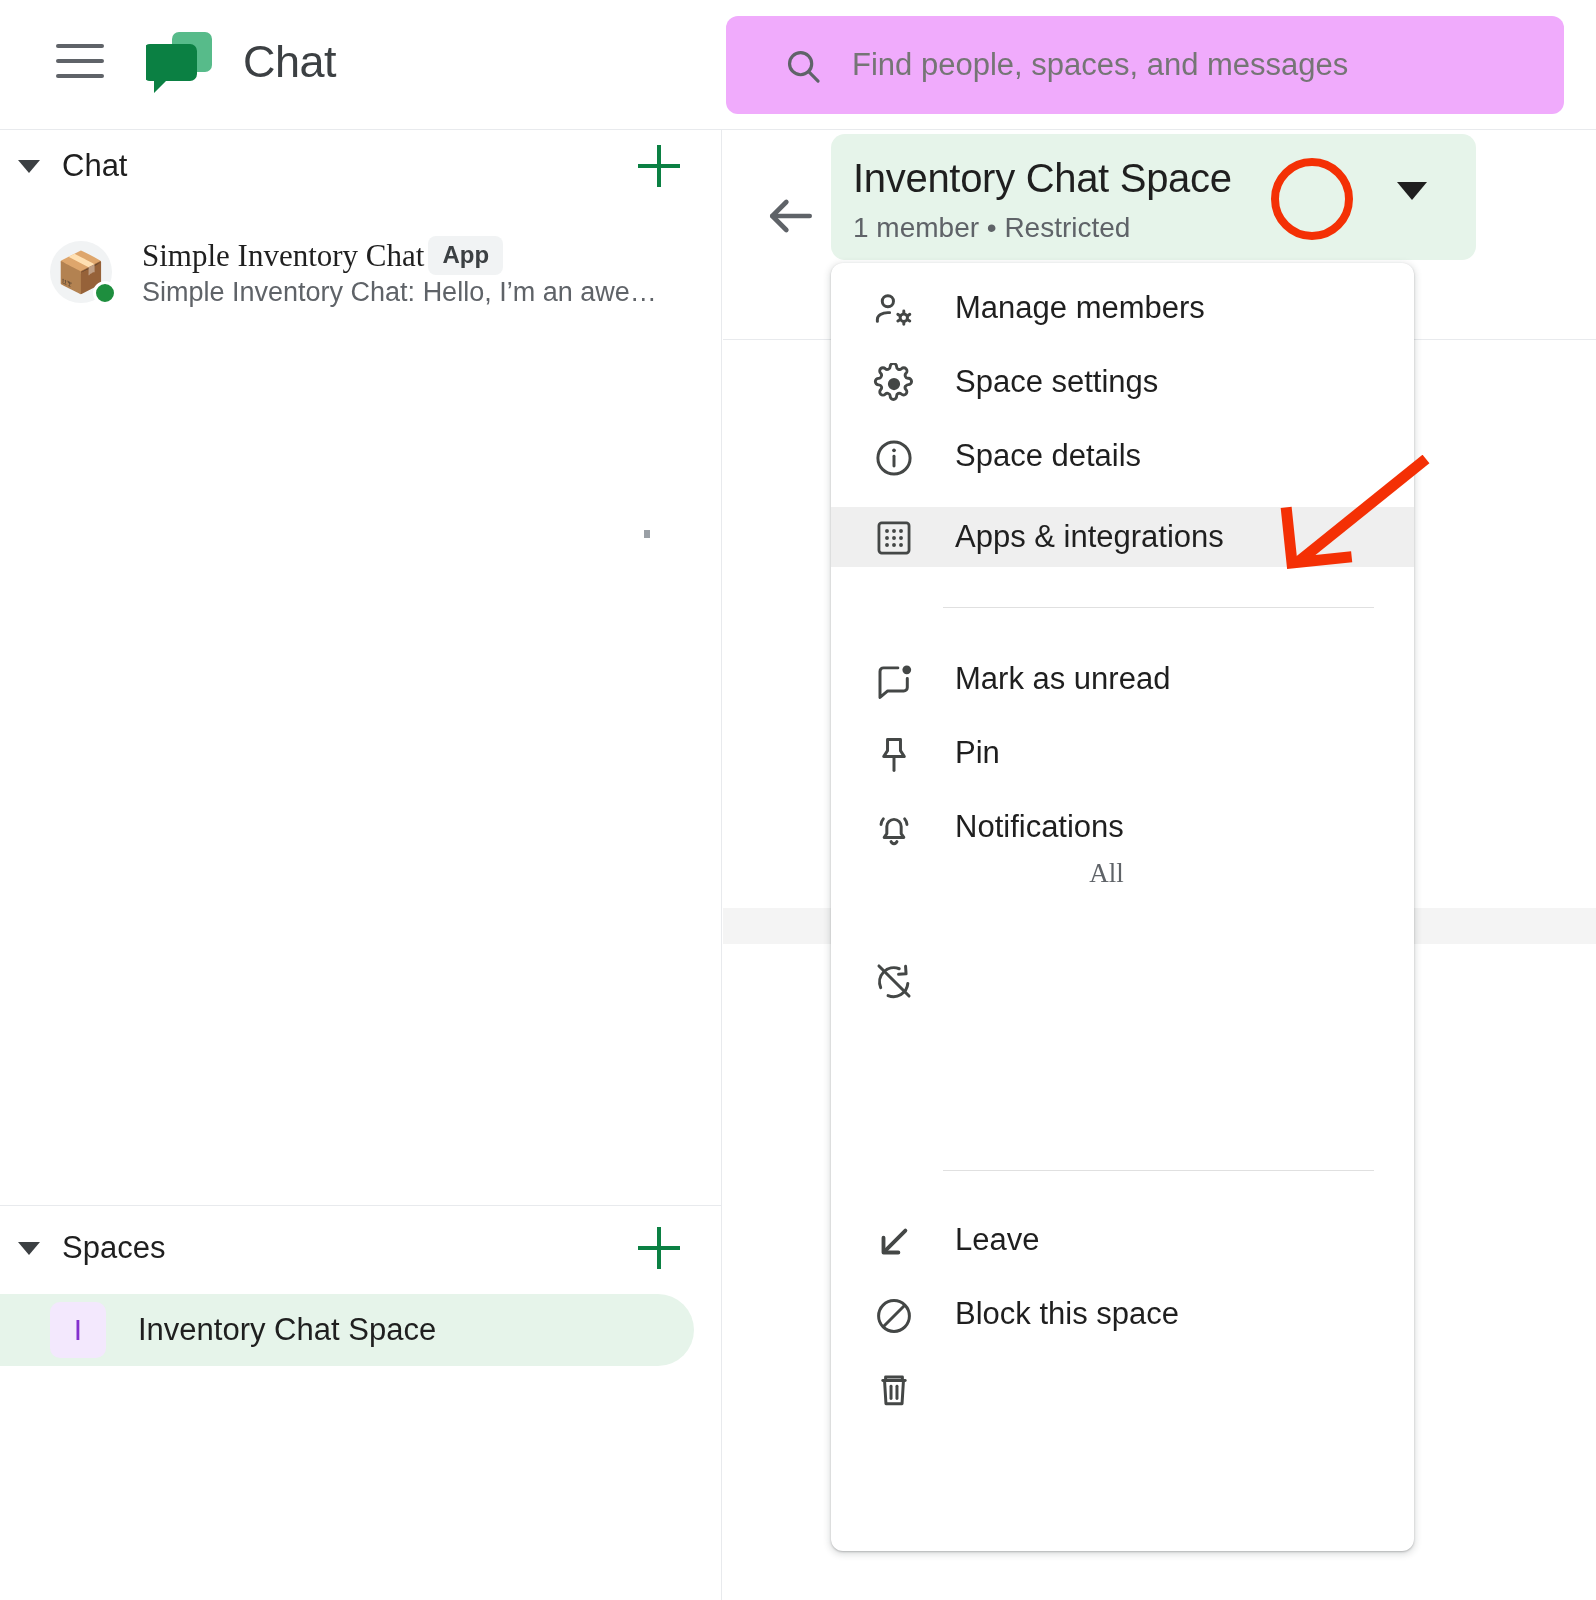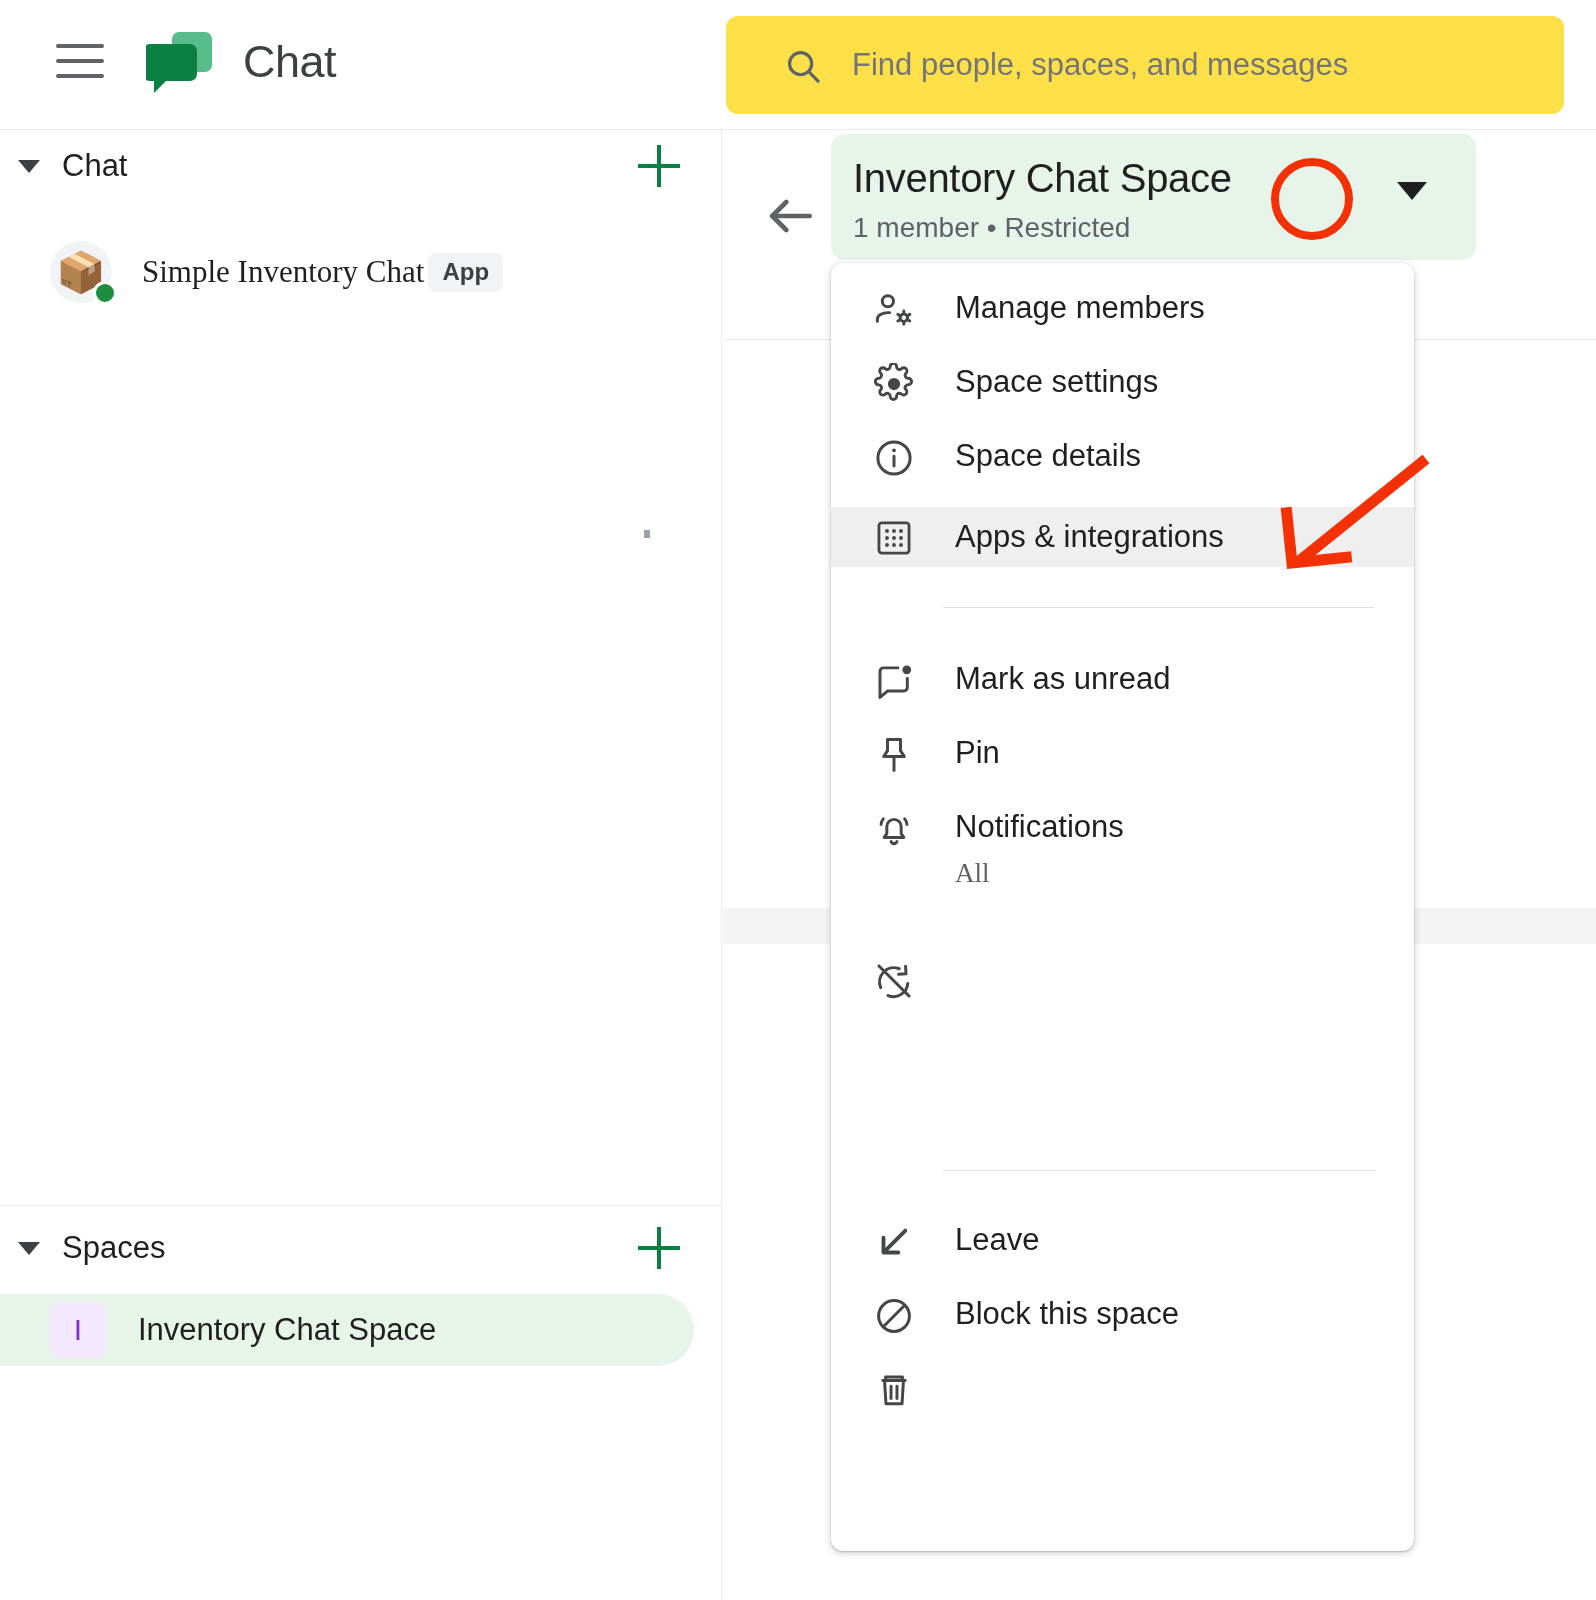--- a/index.html
+++ b/index.html
@@ -34,21 +34,21 @@
     position: absolute; left: 146px; top: 28px; width: 70px; height: 72px;
   }
   .app-title {
     position: absolute; left: 243px; top: 36px;
     font-size: 45px; color: #3c4043; letter-spacing: -0.5px;
     white-space: nowrap;
   }
 
   .searchbar {
     position: absolute; left: 726px; top: 16px; width: 838px; height: 98px;
-    background: #fde047; border-radius: 12px; cursor: text;
+    background: #f0abfc; border-radius: 12px; cursor: text;
   }
   .search-icon {
     position: absolute; left: 58px; top: 31px; width: 38px; height: 38px;
   }
   .search-placeholder {
     position: absolute; left: 126px; top: 0; height: 98px;
     display: flex; align-items: center;
     font-size: 31px; color: #5f6368; white-space: nowrap;
     background: transparent; border: none; outline: none; width: 680px;
     font-family: inherit;
@@ -176,21 +176,21 @@
   
   .menu {
     position: absolute; left: 831px; top: 263px;
     width: 583px; height: 1288px;
     background: #fff; border-radius: 12px;
     box-shadow: 0 2px 6px 2px rgba(60,64,67,.15), 0 1px 2px rgba(60,64,67,.3);
     overflow: hidden;
   }
   .mi {
     position: relative; display: flex; align-items: flex-start;
-    padding: 0 0 0 40px; cursor: pointer; background: transparent;
+    padding: 0 0 0 40px; cursor: pointer; background: transparent; text-align: right;
   }
   .mi.highlight { background: #efefef; }
   .mi-icon {
     flex: 0 0 auto; width: 46px; height: 46px;
     display: flex; align-items: center; justify-content: center;
     margin-top: 2px;
   }
   .mi-body { margin-left: 38px; display: flex; flex-direction: column; }
   .mi-label { font-size: 31px; color: #1f1f1f; line-height: 46px; white-space: nowrap; }
   .mi-sub {
@@ -260,20 +260,21 @@
     <div class="chat-row">
       <div class="avatar-wrap">
         <div class="avatar-bg">📦</div>
         <div class="presence-dot"></div>
       </div>
       <div class="chat-texts">
         <div class="chat-title-line">
           <span class="chat-name">Simple Inventory Chat</span>
           <span class="app-badge">App</span>
         </div>
+        <div class="chat-snippet">Simple Inventory Chat: Hello, I’m an awe…</div>
       </div>
     </div>
 
     <div class="stray-dot"></div>
 
     <div class="spaces-divider"></div>
     <div class="section-head spaces-head">
       <div class="caret"></div>
       <div class="section-label">Spaces</div>
       <div class="plus-btn"></div>

